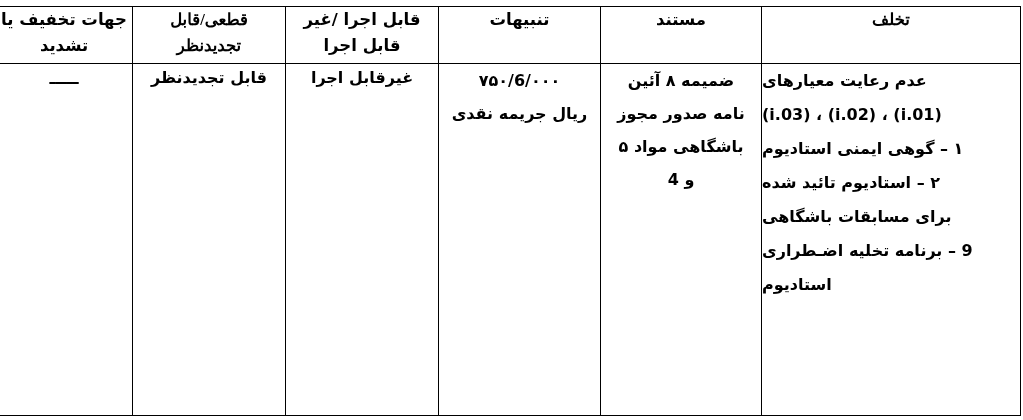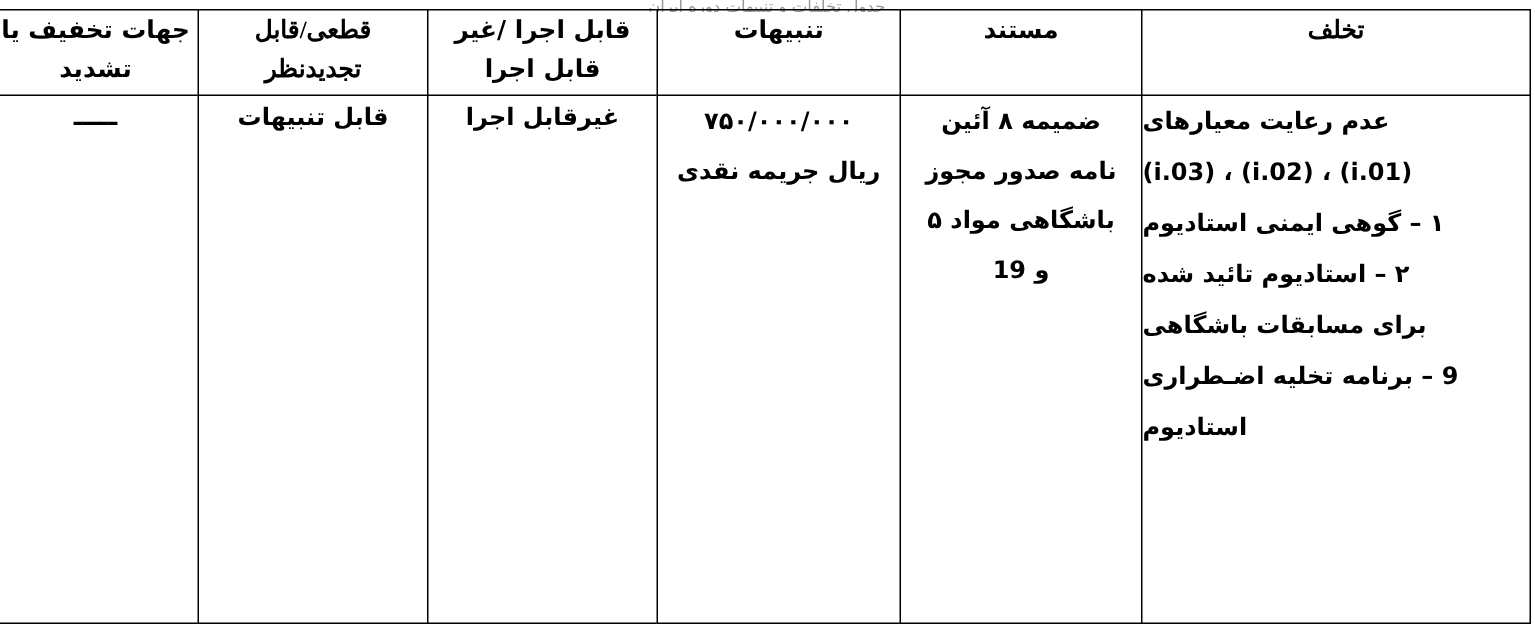--- a/index.html
+++ b/index.html
@@ -108,21 +108,20 @@
     padding-top: 18px;
     letter-spacing: 1px;
     font-size: 17px;
   }
 </style>
 </head>
 <body>
 
 <div class="page">
 
-  <div class="top-strip">جدول تخلفات و تنبیهات دوره ایران</div>
 
   <table class="doc-table">
     <thead>
       <tr>
         <th class="col-violation">
           <span class="hdr-inner">تخلف</span>
         </th>
         <th class="col-document">
           <span class="hdr-inner">مستند</span>
         </th>
@@ -151,26 +150,26 @@
           <span class="ln">۱ – گوهی ایمنی استادیوم</span>
           <span class="ln">۲ – استادیوم تائید شده</span>
           <span class="ln">برای مسابقات باشگاهی</span>
           <span class="ln">9 – برنامه تخلیه اضـطراری</span>
           <span class="ln">استادیوم</span>
         </td>
         <td class="cell-document">
           <span class="ln">ضمیمه ۸ آئین</span>
           <span class="ln">نامه صدور مجوز</span>
           <span class="ln">باشگاهی مواد ۵</span>
-          <span class="ln">و 19</span>
+          <span class="ln">و 4</span>
         </td>
         <td class="cell-sanction">
-          <span class="ln">۷۵۰/۰۰۰/۰۰۰</span>
+          <span class="ln">۷۵۰/6/۰۰۰</span>
           <span class="ln">ریال جریمه نقدی</span>
         </td>
         <td class="cell-executable">غیرقابل اجرا</td>
-        <td class="cell-final">قابل تنبیهات</td>
+        <td class="cell-final">قابل تجدیدنظر</td>
         <td class="cell-mitigating">ـــــ</td>
       </tr>
     </tbody>
   </table>
 
 </div>
 
 </body></html>

